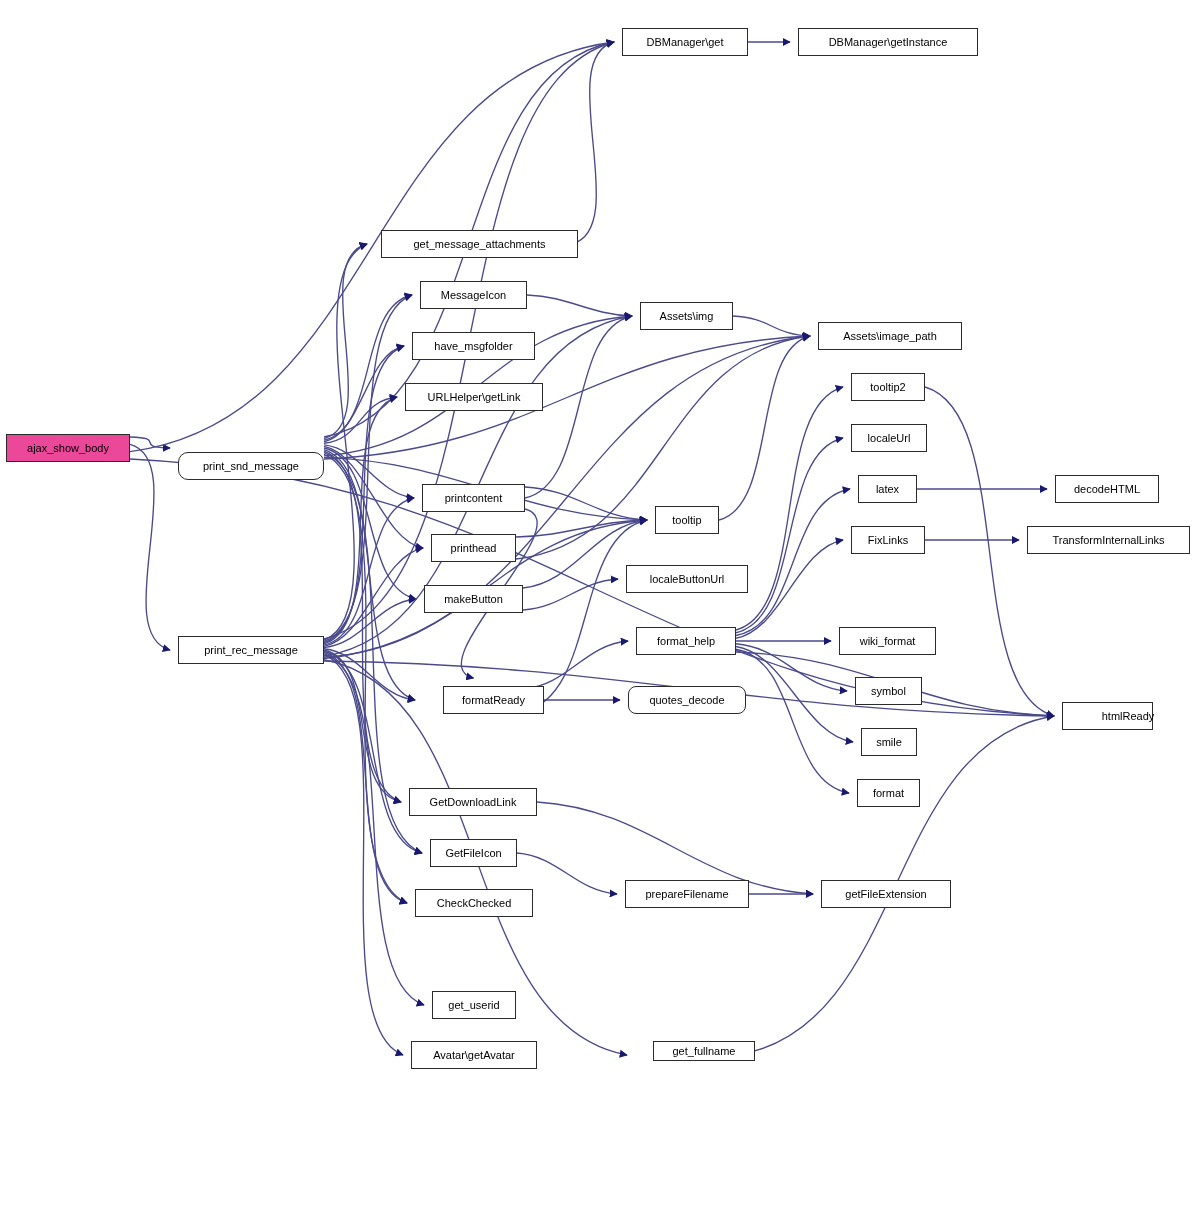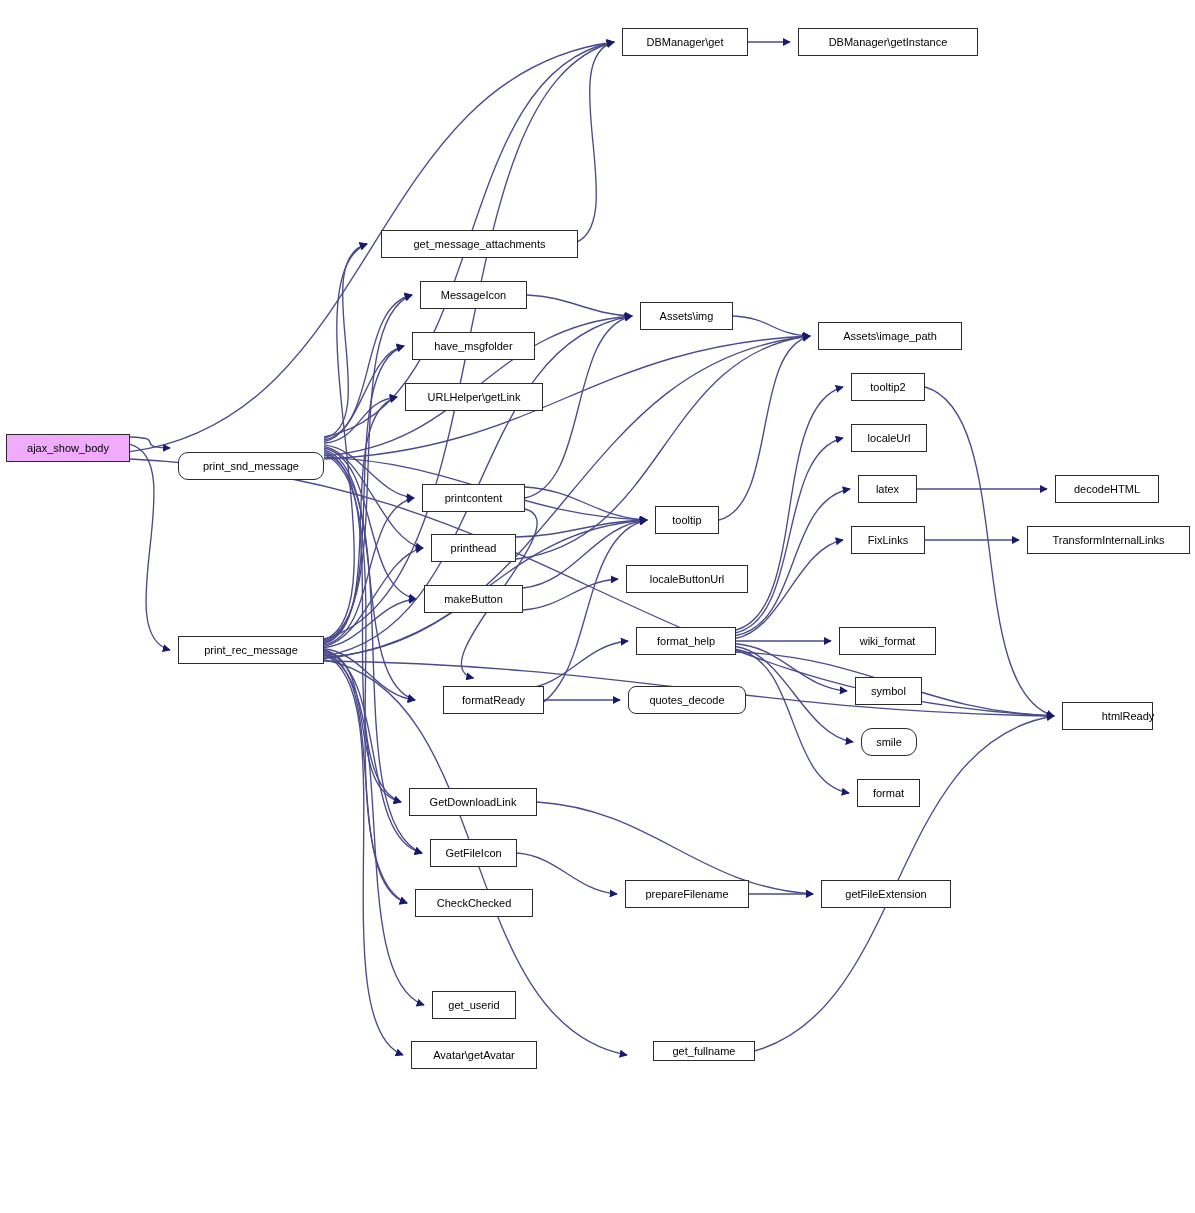--- a/index.html
+++ b/index.html
@@ -18,21 +18,21 @@
     background:#ffffff;
     color:#000000;
     font-size:11px;
     line-height:1;
     display:flex;
     align-items:center;
     justify-content:center;
     white-space:nowrap;
     z-index:5;
   }
-  .node.root{background:#f0abfc;border-color:#2b2b2b;}
+  .node.root{background:#ec4899;border-color:#2b2b2b;}
   .node .lbl{display:block;padding:0 5px;}
 </style>
 </head>
 <body>
 
 <div id="canvas">
   <svg id="edges" viewBox="0 0 1195 1213" preserveAspectRatio="none">
     <defs>
       <marker id="arw" viewBox="0 0 10 10" refX="9" refY="5" markerWidth="6" markerHeight="6" orient="auto-start-reverse">
         <path d="M 0 0 L 10 5 L 0 10 z" fill="#191970"></path>
@@ -200,21 +200,21 @@
       </div>
       <div class="node" style="left: 851px; top: 526px; width: 74px; height: 28px;">
         <span class="lbl">FixLinks</span>
       </div>
       <div class="node" style="left: 839px; top: 627px; width: 97px; height: 28px;">
         <span class="lbl">wiki_format</span>
       </div>
       <div class="node" style="left: 855px; top: 677px; width: 67px; height: 28px;">
         <span class="lbl">symbol</span>
       </div>
-      <div class="node" style="left: 861px; top: 728px; width: 56px; height: 28px; border-radius: 11px;">
+      <div class="node" style="left: 861px; top: 728px; width: 56px; height: 28px;">
         <span class="lbl">smile</span>
       </div>
       <div class="node" style="left: 857px; top: 779px; width: 63px; height: 28px;">
         <span class="lbl">format</span>
       </div>
       <div class="node" style="left: 821px; top: 880px; width: 130px; height: 28px;">
         <span class="lbl">getFileExtension</span>
       </div>
       <div class="node" style="left: 1055px; top: 475px; width: 104px; height: 28px;">
         <span class="lbl">decodeHTML</span>

